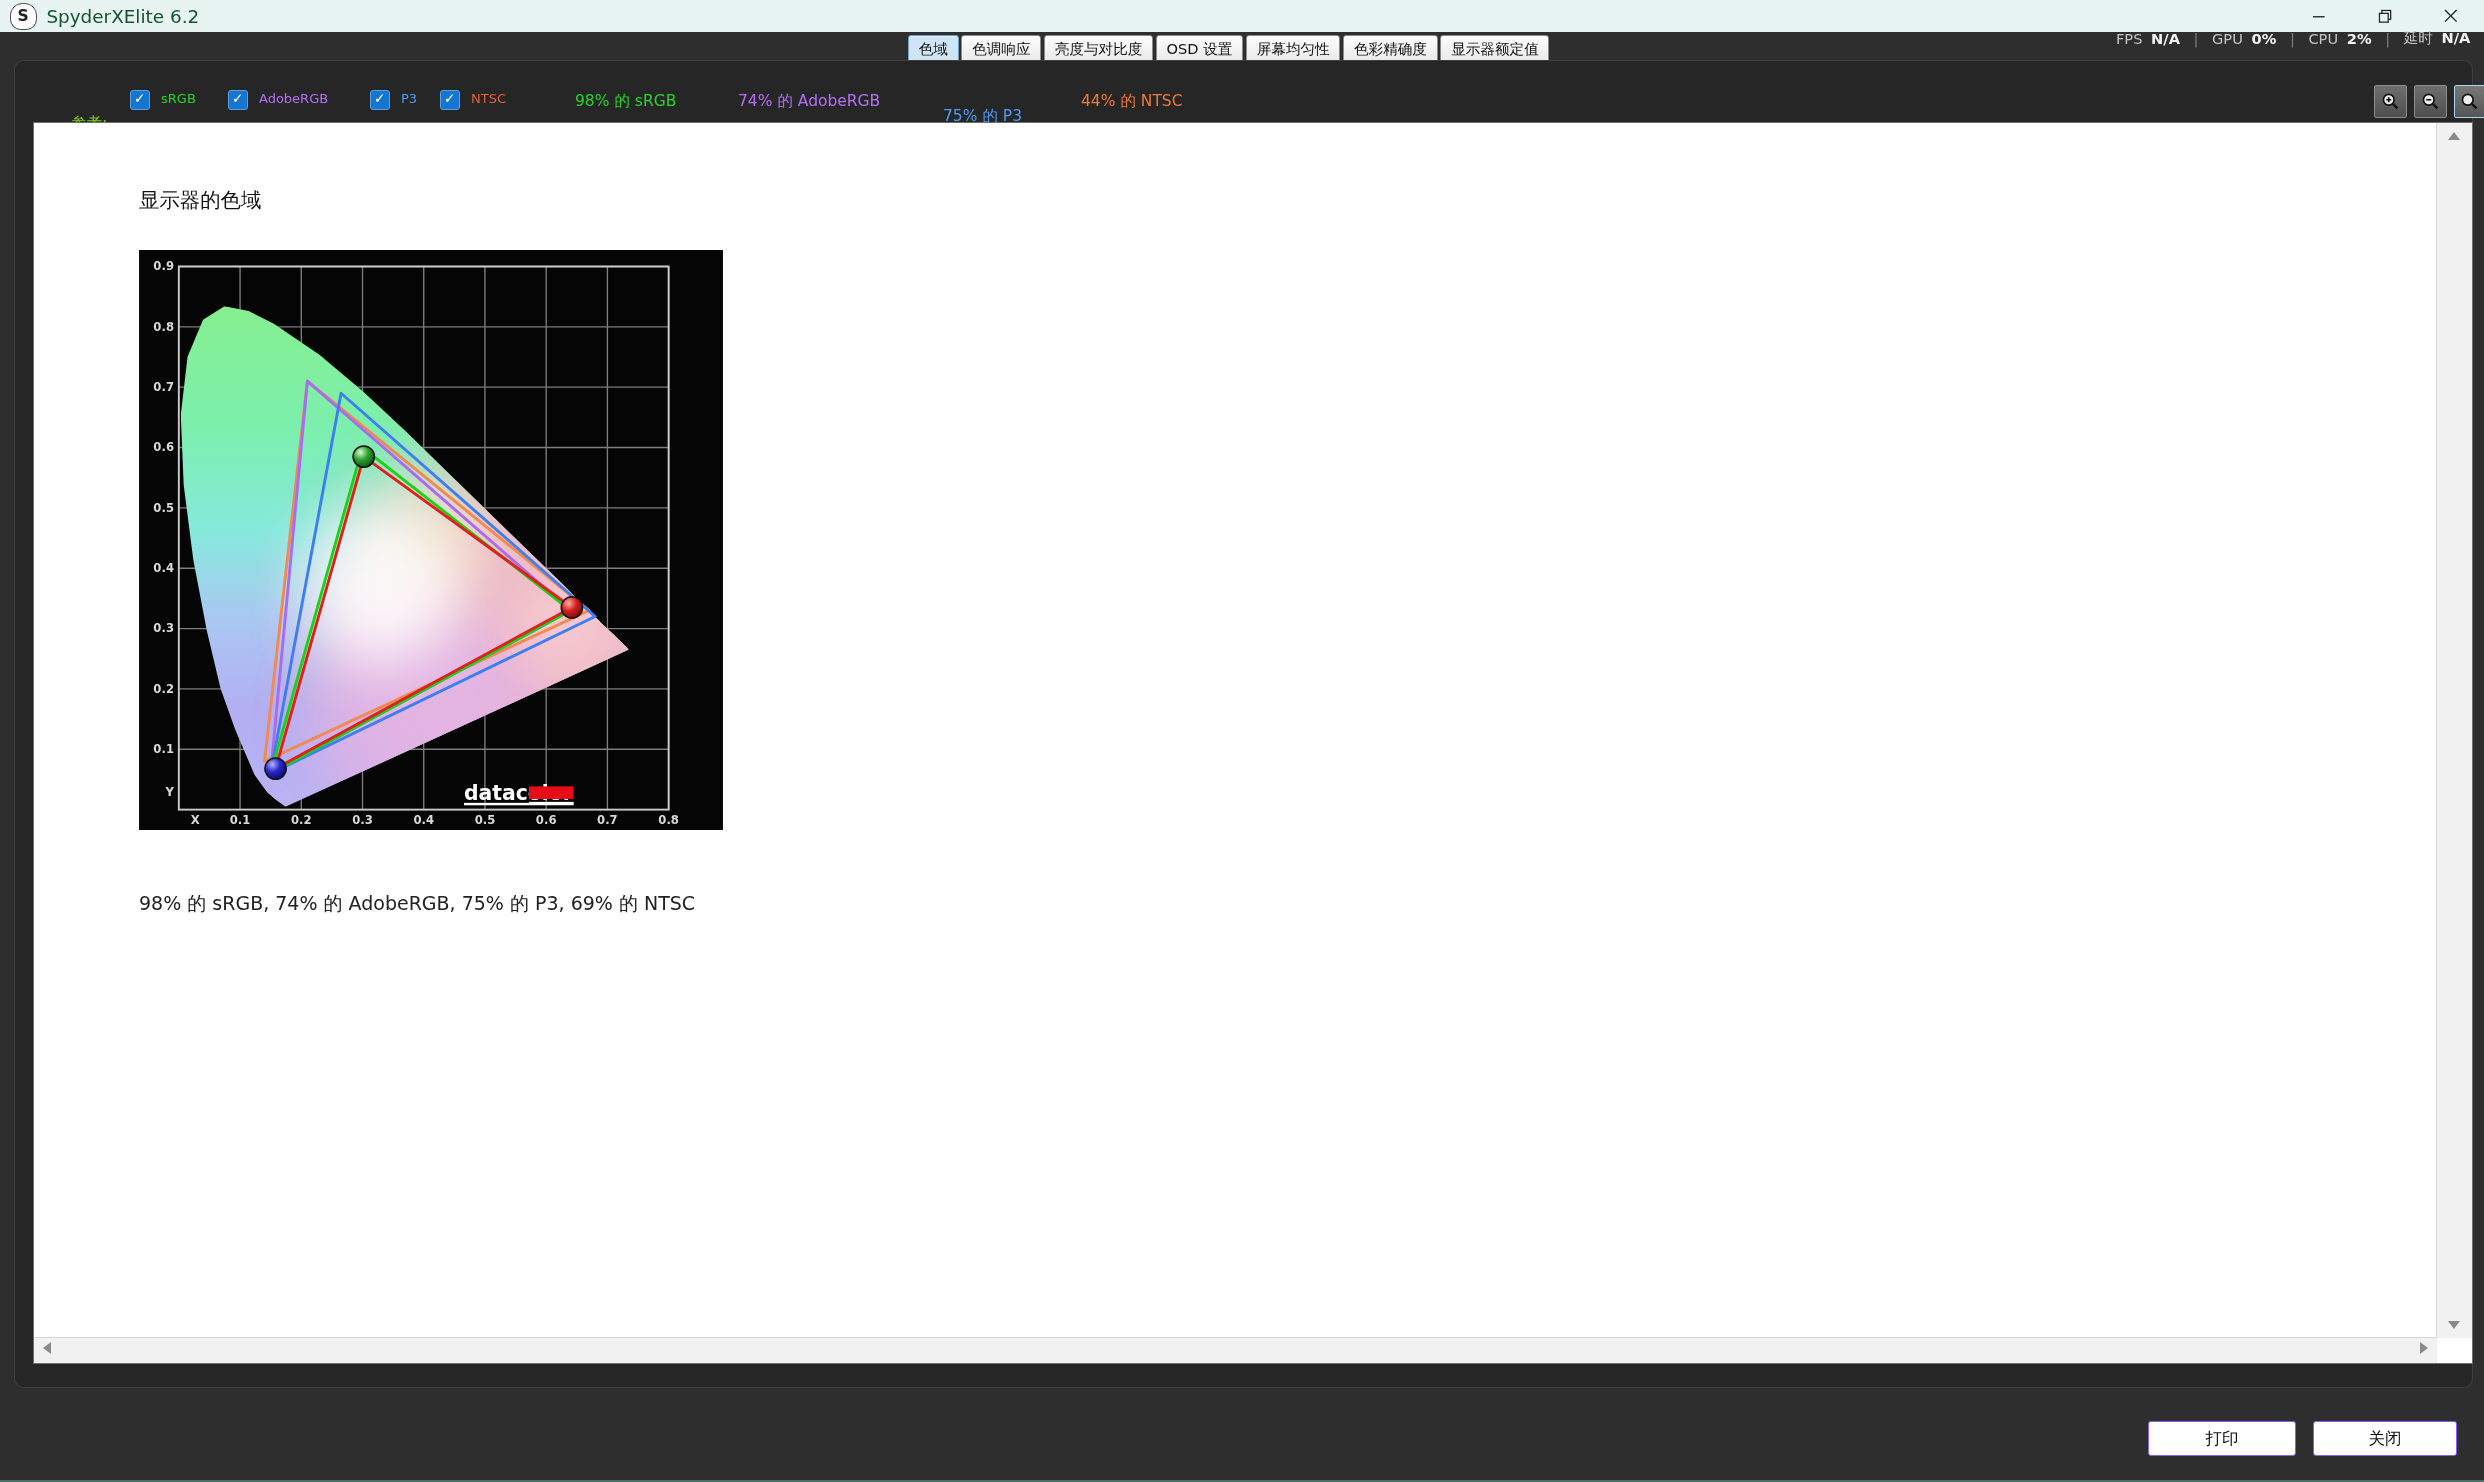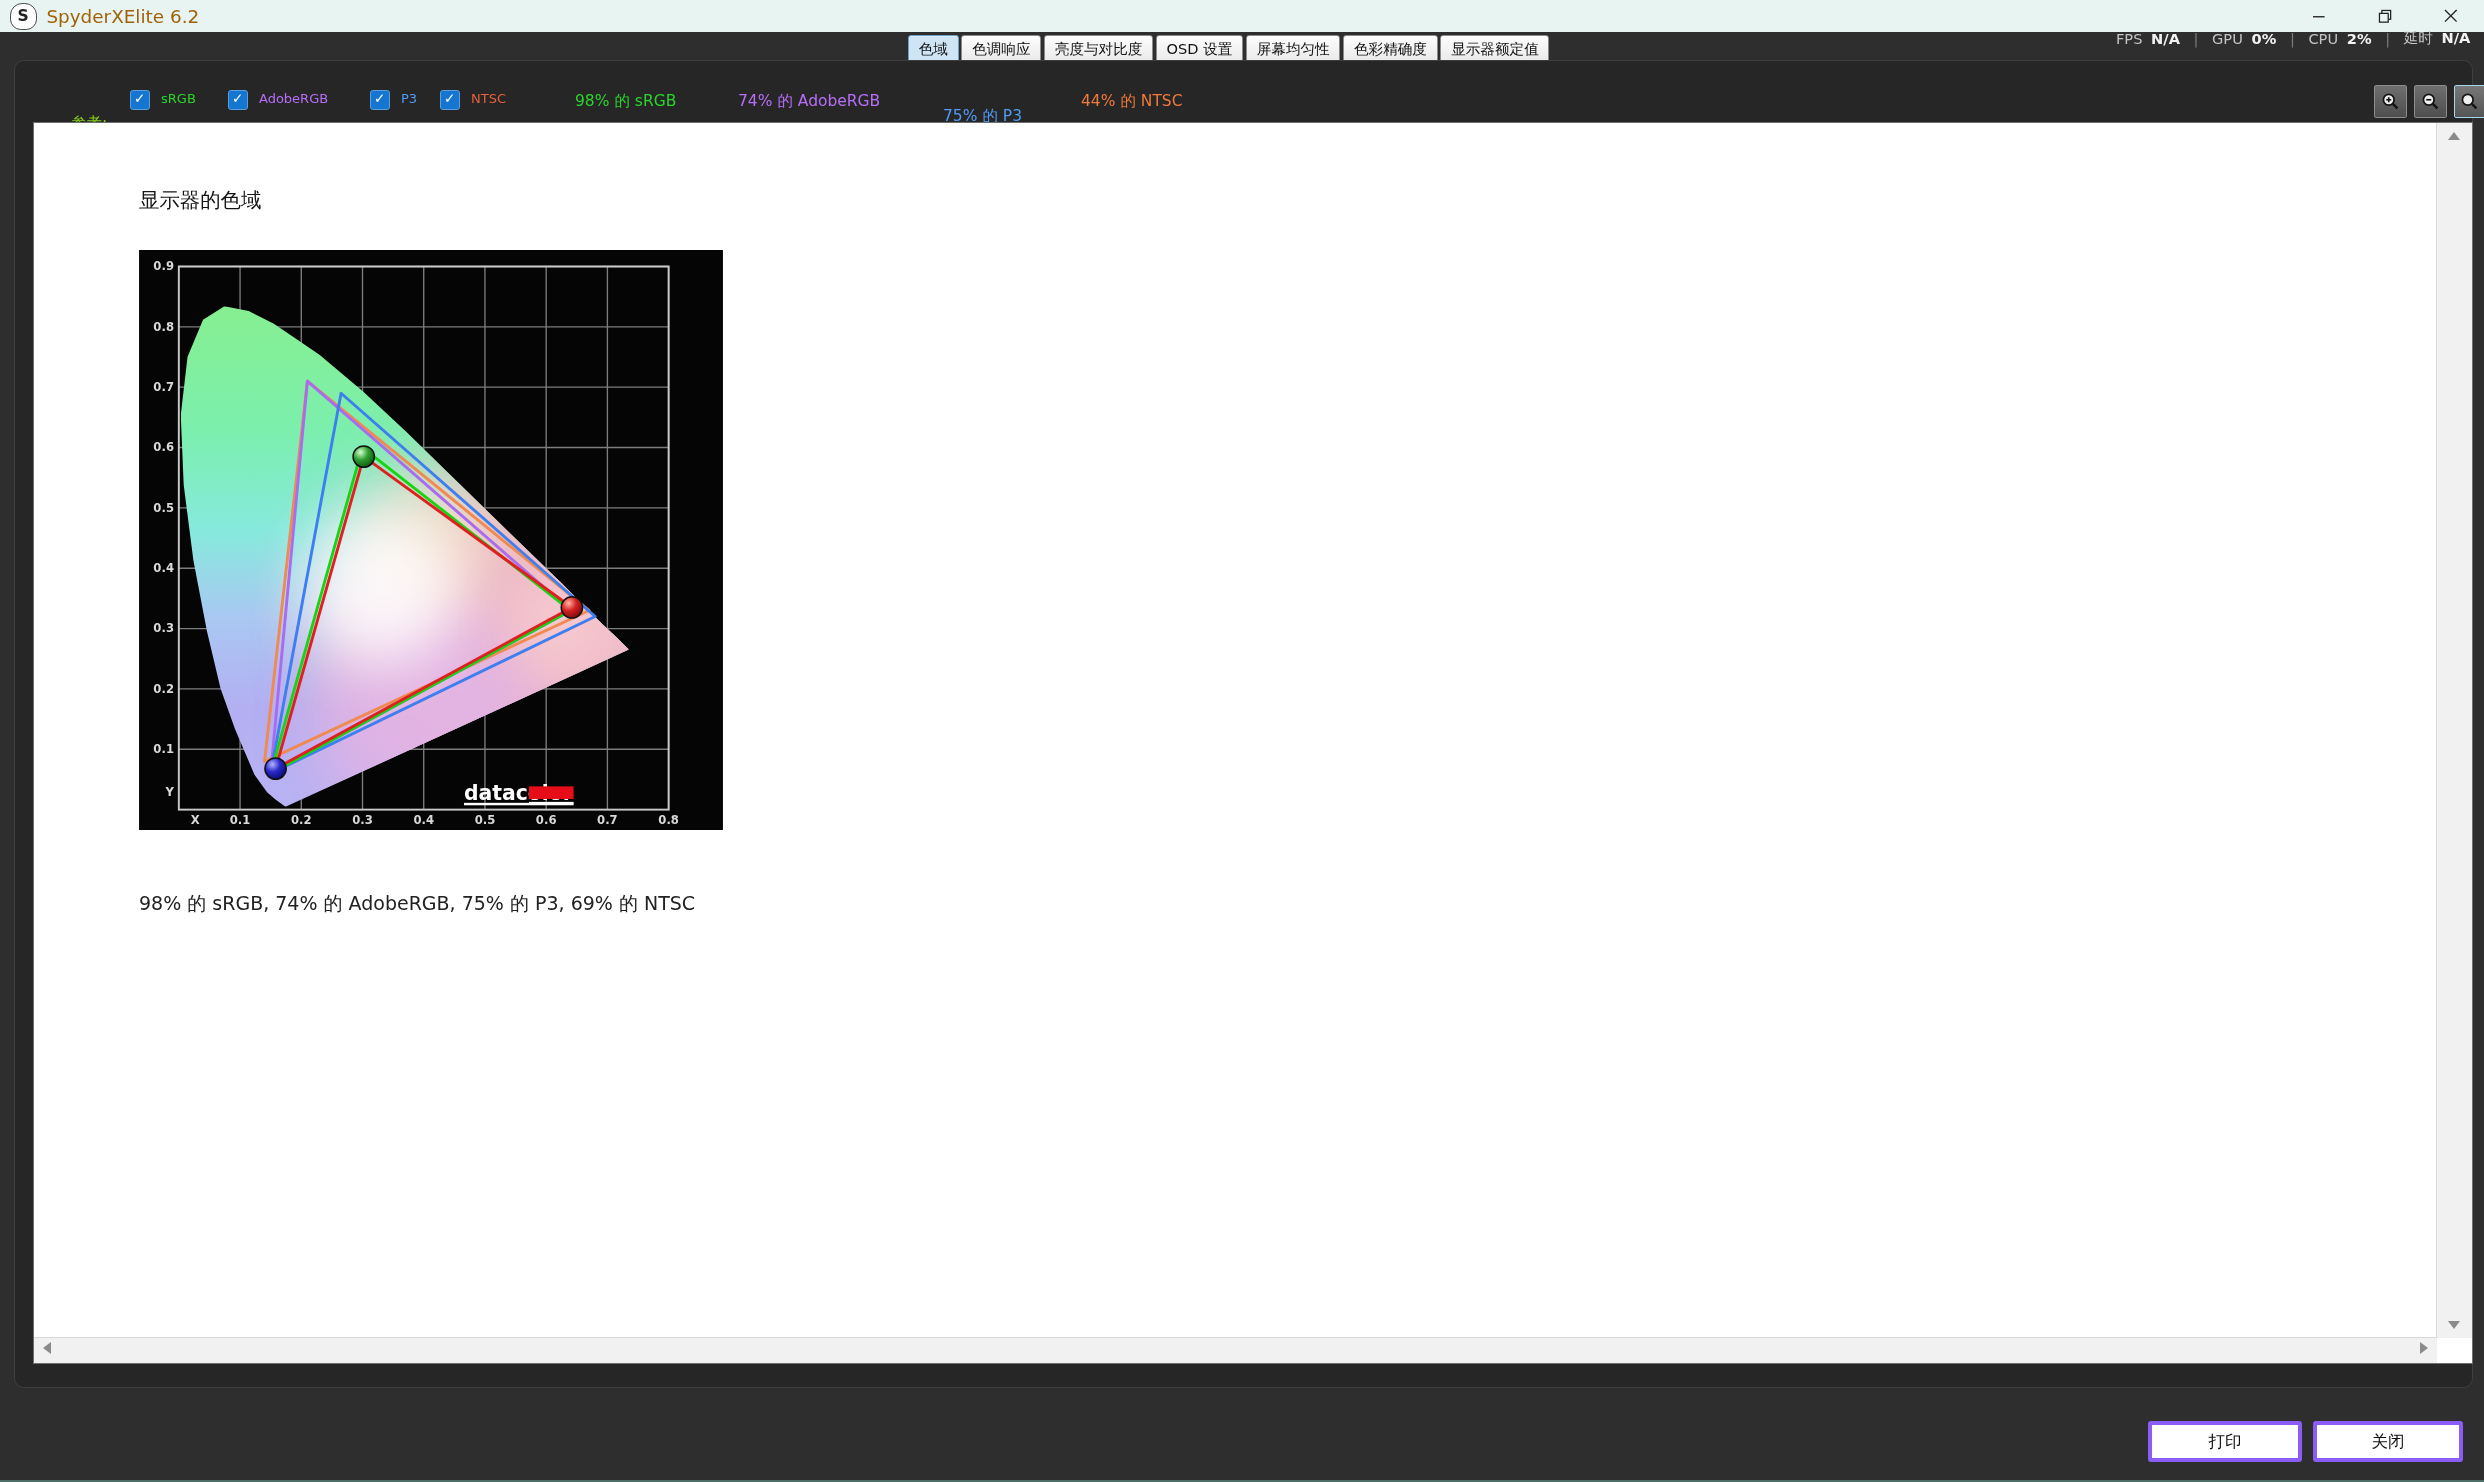--- a/index.html
+++ b/index.html
@@ -5,21 +5,21 @@
   html,body{margin:0;padding:0;background:#2e2e2e;}
   #screen{position:relative;width:2484px;height:1483px;overflow:hidden;
           font-family:"DejaVu Sans","Liberation Sans",sans-serif;background:#2e2e2e;}
 
   
   .titlebar{position:absolute;left:0;top:0;width:2484px;height:32px;background:#e7f4f2;
             display:flex;align-items:center;}
   .app-logo{width:25px;height:25px;margin-left:9.7px;border:1.9px solid #4a4a4a;border-radius:45% 45% 40% 40%;
             background:#fdfdfd;display:flex;align-items:center;justify-content:center;
             font-weight:bold;font-size:15.5px;color:#222;}
-  .app-title{margin-left:9.7px;font-size:18.4px;color:#a16207;}
+  .app-title{margin-left:9.7px;font-size:18.4px;color:#14532d;}
   .win-controls{position:absolute;right:0;top:0;height:32px;display:flex;}
   .win-btn{width:66px;height:32px;display:flex;align-items:center;justify-content:center;}
   .win-btn svg{display:block;}
 
   
   .stats{position:absolute;top:29px;right:13.6px;display:flex;align-items:center;gap:13.6px;
          font-size:14.6px;color:#c4c4c4;}
   .stats .grp{display:flex;gap:8.7px;align-items:baseline;}
   .stats .val{color:#f2f2f2;font-weight:bold;}
   .stats .sep{color:#7d7d7d;}
@@ -59,21 +59,21 @@
   .arr.up{left:10.7px;top:8.7px;border-left:6.8px solid transparent;border-right:6.8px solid transparent;border-bottom:8.7px solid #8a8a8a;}
   .arr.down{left:10.7px;bottom:8.7px;border-left:6.8px solid transparent;border-right:6.8px solid transparent;border-top:8.7px solid #8a8a8a;}
   .arr.left{left:8.7px;top:3.9px;border-top:6.8px solid transparent;border-bottom:6.8px solid transparent;border-right:8.7px solid #8a8a8a;}
   .arr.right{right:8.7px;top:3.9px;border-top:6.8px solid transparent;border-bottom:6.8px solid transparent;border-left:8.7px solid #8a8a8a;}
 
   .heading{position:absolute;left:105px;top:63px;font-size:20.4px;color:#141414;}
   .gamut-chart{position:absolute;left:105px;top:127px;width:584px;height:580px;}
   .caption{position:absolute;left:105px;top:768px;font-size:19px;color:#222;}
 
   
-  .footer-btn{position:absolute;top:1421px;height:33px;background:#ffffff;border:4px solid #8b5cf6;
+  .footer-btn{position:absolute;top:1421px;height:33px;background:#ffffff;border:1px solid #8b5cf6;
               border-radius:2.9px;font-size:16.5px;color:#111;display:flex;align-items:center;justify-content:center;
               font-family:"DejaVu Sans","Liberation Sans",sans-serif;}
   #btn-print{left:2148px;width:146px;}
   #btn-close{left:2313px;width:142px;}
   .edge-line{position:absolute;left:0;bottom:0;width:2484px;height:2.9px;background:#4d6e66;}
 </style>
 </head>
 <body>
 
 <div id="screen">

